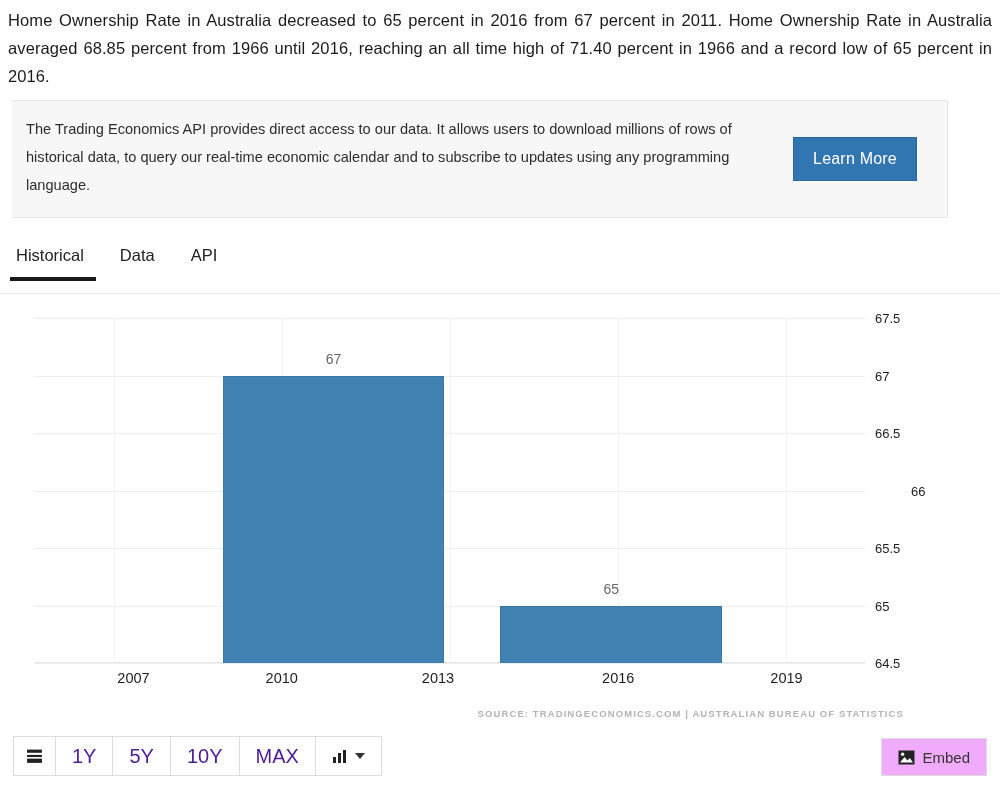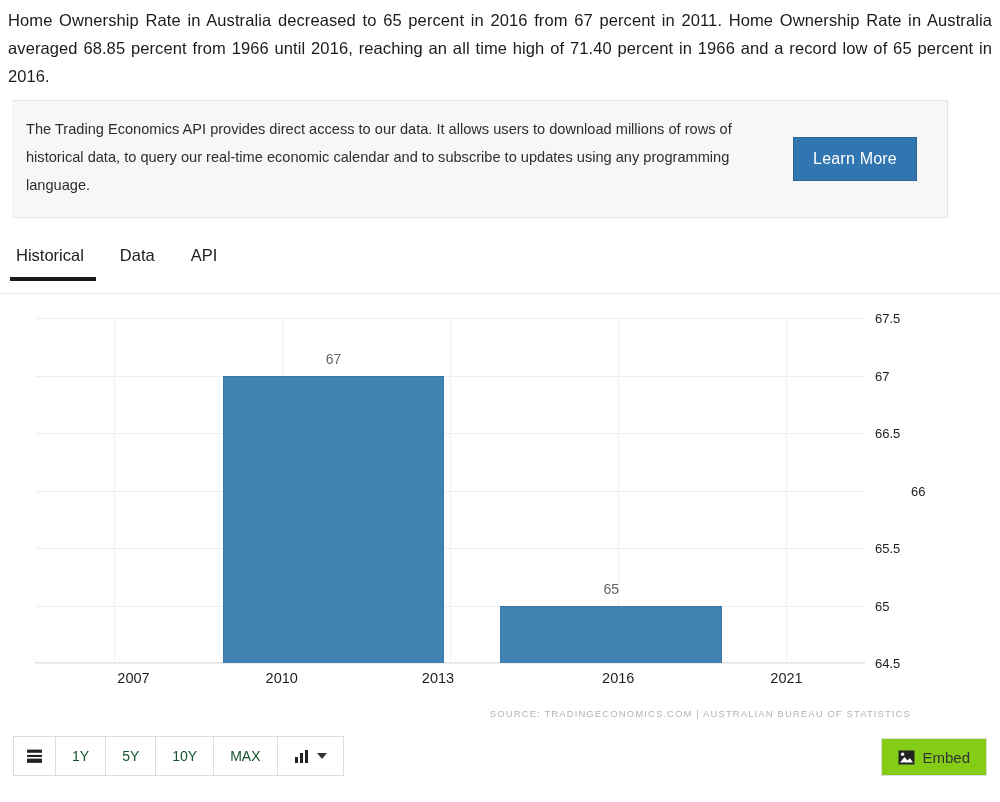--- a/index.html
+++ b/index.html
@@ -126,41 +126,42 @@
   .xlabel {
     position: absolute;
     top: 370px;
     font-size: 14.5px;
     color: #1e1e1e;
     transform: translateX(-50%);
     white-space: nowrap;
   }
   .source {
     position: absolute;
-    right: 89px; top: 408px;
+    right: 96px; top: 408px;
     font-size: 9.5px;
     letter-spacing: 1.1px;
     color: #b3b3b3;
     white-space: nowrap;
+    font-weight: bold;
   }
 
   
   .toolbar {
     position: absolute;
     left: 13px; top: 736px;
     height: 40px;
     display: flex;
     border: 1px solid #dcdcdc;
     background: #fff;
   }
   .tb-btn {
     display: flex; align-items: center; justify-content: center;
     padding: 0 16px;
-    font-size: 14px;
-    color: #14532d;
+    font-size: 20px;
+    color: #4c1d95;
     border-right: 1px solid #dcdcdc;
     cursor: pointer;
     background: #fff;
     white-space: nowrap;
   }
   .tb-btn:last-child { border-right: none; }
   .tb-btn.icon-only { padding: 0 12px; }
   .tb-icon { display: inline-flex; align-items: center; margin-right: 7px; }
   .caret {
     display:inline-block; margin-left: 7px;
@@ -169,21 +170,21 @@
     border-right:5px solid transparent;
     border-top:6px solid #333;
   }
   .embed-btn {
     position: absolute;
     right: 13px; top: 738px;
     height: 38px;
     display: flex; align-items: center; justify-content: center;
     padding: 0 16px;
     border: 1px solid #dcdcdc;
-    background: #84cc16;
+    background: #f0abfc;
     font-size: 15px;
     color: #333;
     cursor: pointer;
   }
 </style>
 </head>
 <body>
 
 <div id="page">
 
@@ -228,21 +229,21 @@
         <div class="ylabel" style="top: 190.5px; margin-left: 36px;">66</div>
         <div class="ylabel" style="top: 248px;">65.5</div>
         <div class="ylabel" style="top: 305.5px;">65</div>
         <div class="ylabel" style="top: 363px;">64.5</div>
       </div>
     <div id="xlabels">
         <div class="xlabel" style="left: 113.514px; margin-left: 20px;">2007</div>
         <div class="xlabel" style="left: 281.757px; text-align: center;">2010</div>
         <div class="xlabel" style="left: 438px;">2013</div>
         <div class="xlabel" style="left: 618.243px;">2016</div>
-        <div class="xlabel" style="left: 786.486px;">2021</div>
+        <div class="xlabel" style="left: 786.486px;">2019</div>
       </div>
     <div class="source">SOURCE: TRADINGECONOMICS.COM | AUSTRALIAN BUREAU OF STATISTICS</div>
   </div>
 
   <div class="toolbar">
     <div class="tb-btn icon-only">
       <span class="tb-icon" style="margin-right:0">
         <svg width="17" height="17" viewBox="0 0 16 16" aria-hidden="true">
           <rect x="1" y="1.5" width="14" height="3" fill="#222"></rect>
           <rect x="1" y="6.5" width="14" height="2" fill="#222"></rect>

